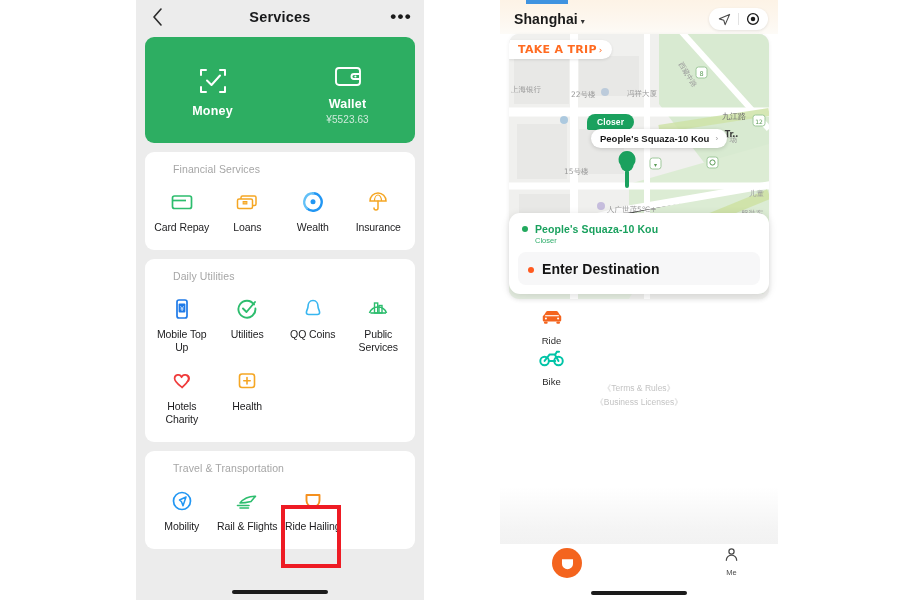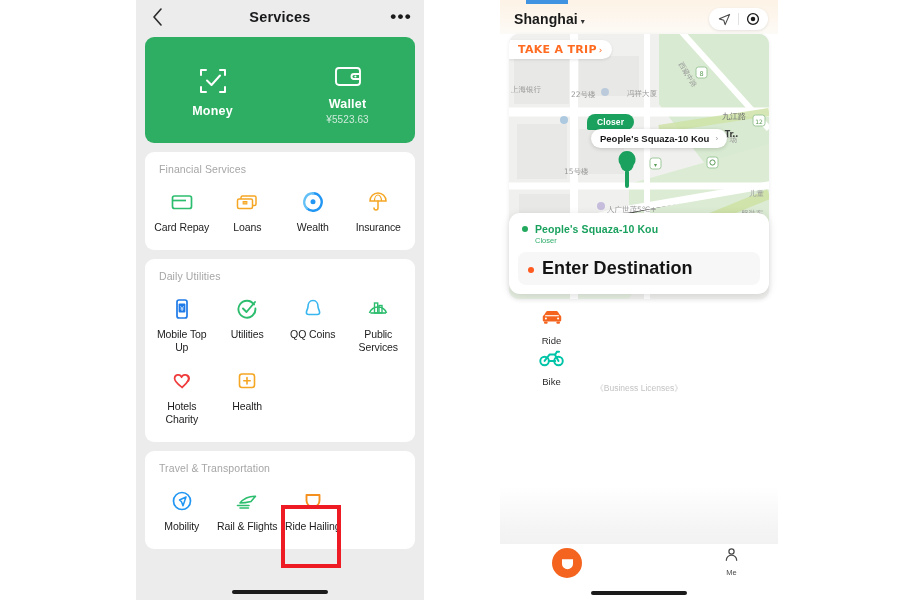--- a/index.html
+++ b/index.html
@@ -37,21 +37,21 @@
   }
   .bn-cell{flex:1;display:flex;flex-direction:column;align-items:center;justify-content:center;cursor:pointer;}
   .bn-ic{height:34px;display:flex;align-items:flex-end;justify-content:center;margin-bottom:8px;}
   .bn-label{color:#ffffff;font-size:12.5px;font-weight:600;letter-spacing:.2px;}
   .bn-sub{color:#cfeadb;font-size:10px;margin-top:3px;letter-spacing:.1px;}
 
   
   .lp-card{
     margin:9px 9px 0 9px;background:#ffffff;border-radius:9px;padding:9px 0 10px 0;
   }
-  .lp-card-title{font-size:10.5px;color:#a6a6a6;padding:2px 0 0 14px;letter-spacing:.1px;}
+  .lp-card-title{font-size:10.5px;color:#a6a6a6;padding:2px 0 0 28px;letter-spacing:.1px;}
   .grid{display:flex;flex-wrap:wrap;padding:6px 4px 0 4px;}
   .gcell{
     width:25%;box-sizing:border-box;display:flex;flex-direction:column;align-items:center;
     padding:8px 2px 6px 2px;cursor:pointer;position:relative;
   }
   .gic{height:26px;display:flex;align-items:center;justify-content:center;margin-bottom:6px;}
   .glab{font-size:10.5px;color:#1d1d1f;text-align:center;line-height:13px;letter-spacing:-.1px;}
 
   .home-bar{
     position:absolute;left:50%;transform:translateX(-50%);bottom:6px;
@@ -125,21 +125,21 @@
   .dest-row1{display:flex;align-items:flex-start;padding:2px 12px 7px 13px;cursor:pointer;}
   .dot{width:6px;height:6px;border-radius:50%;margin-top:3px;flex:none;}
   .dot.green{background:#22a95e;}
   .dot.orange{background:#ff5a1f;}
   .dest-main{font-size:10.5px;font-weight:700;color:#1aa15e;letter-spacing:.1px;}
   .dest-sub{font-size:7.5px;color:#2fae6b;margin-top:1px;}
   .dest-row2{
     margin:0 9px;background:#f7f7f8;border-radius:8px;height:33px;display:flex;align-items:center;
     padding:0 10px;gap:8px;cursor:pointer;
   }
-  .dest-ph{font-size:18px;font-weight:700;color:#141414;letter-spacing:.1px;}
+  .dest-ph{font-size:14px;font-weight:700;color:#141414;letter-spacing:.1px;}
 
   
   .svc-row{position:absolute;left:8px;right:0;top:305px;display:flex;padding-left:18px;flex-direction:column;}
   .svc{width:51px;display:flex;flex-direction:column;align-items:center;cursor:pointer;}
   .svc-ic{height:24px;display:flex;align-items:center;justify-content:center;margin-bottom:6px;}
   .svc-lab{font-size:9.5px;color:#2b2b2b;}
 
   .legal{
     position:absolute;left:0;right:0;top:381px;text-align:center;color:#c3c3c3;font-size:8.5px;
     line-height:14px;
@@ -512,20 +512,21 @@
             <circle cx="21" cy="13.2" r="4.6" fill="none" stroke="#00c4a7" stroke-width="2.1"></circle>
             <path d="M6 13.2 L11.5 6.2 H17 L21 13.2" fill="none" stroke="#00c4a7" stroke-width="2.1" stroke-linejoin="round" stroke-linecap="round"></path>
             <path d="M11 13.2 H17.5 M17.5 6.2 L19.3 3.2 H21.6" fill="none" stroke="#00c4a7" stroke-width="2.1" stroke-linecap="round"></path>
           </svg>
         </div>
         <div class="svc-lab">Bike</div>
       </div>
     </div>
 
     <div class="legal">
+      <a>《Terms &amp; Rules》</a>
       <a>《Business Licenses》</a>
     </div>
 
     <div class="rp-fade"></div>
 
     <div class="rp-tabbar">
       <div class="tab-home">
         <svg width="17" height="17" viewBox="0 0 20 20">
           <path d="M3.5 5 H16.5 V10.2 a6.5 6.5 0 0 1 -13 0 z" fill="#ffffff"></path>
         </svg>

